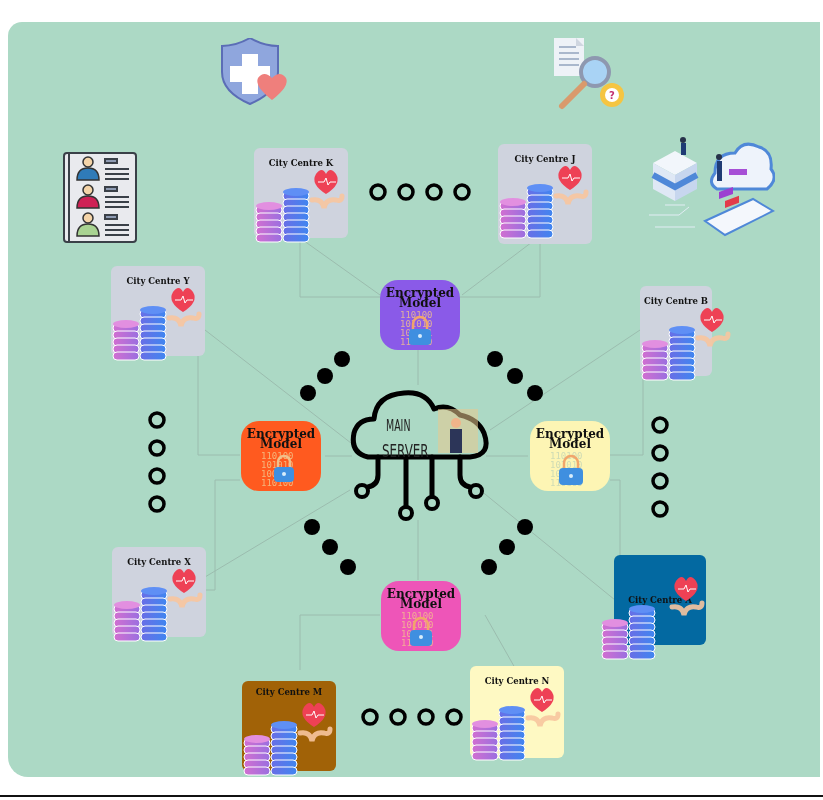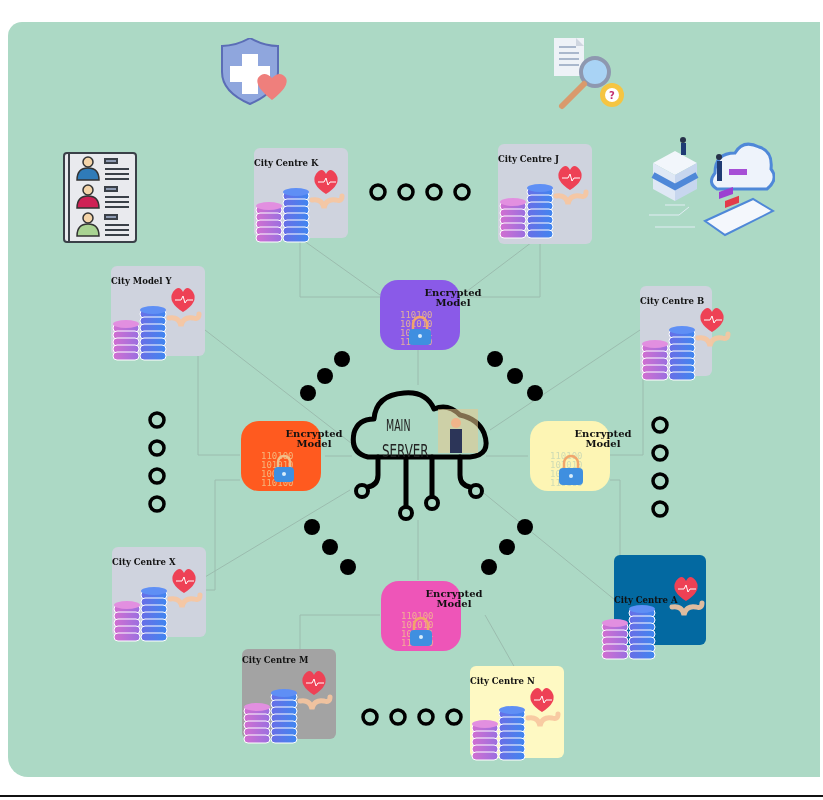--- a/index.html
+++ b/index.html
@@ -1,24 +1,24 @@
 <!DOCTYPE html>
 <html><head>
 <meta charset="utf-8">
 <style>
   html,body{margin:0;padding:0;background:#fff;}
   body{width:823px;height:800px;position:relative;overflow:hidden;font-family:"DejaVu Serif",serif;}
   .panel{position:absolute;left:8px;top:22px;width:812px;height:755px;background:#acd9c5;border-radius:14px 0 0 20px;}
   .bottom-rule{position:absolute;left:0;top:795px;width:823px;height:2px;background:#111;}
   .links{position:absolute;left:0;top:0;width:823px;height:800px;pointer-events:none;}
   .city{position:absolute;width:94px;height:92px;background:#cfd3de;border-radius:6px;}
-  .city .title{position:absolute;left:0;top:10px;width:100%;font-weight:bold;font-size:8.5px;color:#111;}
+  .city .title{position:absolute;left:0;top:10px;width:100%;text-align:center;font-weight:bold;font-size:8.5px;color:#111;}
   .city svg{position:absolute;left:0;top:0;}
   .model{position:absolute;width:80px;height:70px;border-radius:18px;}
-  .model .mtitle{position:absolute;left:0;top:8px;width:100%;text-align:center;font-weight:bold;font-size:10px;line-height:10px;color:#111;margin-left:33px;}
+  .model .mtitle{position:absolute;left:0;top:8px;width:100%;text-align:center;font-weight:bold;font-size:12px;line-height:10px;color:#111;}
   .model svg{position:absolute;left:0;top:0;}
   .dots{position:absolute;}
   .icon{position:absolute;}
 </style>
 </head>
 <body>
 
 <div class="panel"></div>
 
 <svg class="links" viewBox="0 0 823 800">
@@ -327,21 +327,21 @@
         <ellipse cx="42" cy="44" rx="13" ry="4" fill="#5f8ff5"></ellipse>
       </g>
       <g>
         <path d="M58 46 q10 -2 12 8 q2 -10 12 -8 q6 2 6 -4" fill="none" stroke="#f7c59f" stroke-width="5" stroke-linecap="round" opacity="0.9" transform="translate(0,6)"></path>
         <path d="M70 48 q-16 -10 -10 -20 q6 -8 10 0 q4 -8 10 0 q6 10 -10 20z" fill="#ee4155" transform="translate(2,-2)"></path>
         <path d="M62 36 h6 l2 -4 l2 7 l2 -3 h6" fill="none" stroke="#fff" stroke-width="1" transform="translate(2,-2)"></path>
       </g>
     </svg>
   </div>
     <div class="city" style="left:111px;top:266px;width:94px;height:90px;background:#cfd3de;">
-    <div class="title" style="top:10px">City Model Y</div>
+    <div class="title" style="top:10px">City Centre Y</div>
     <svg width="94" height="110" viewBox="0 0 94 110" style="overflow:visible">
       <defs>
         <linearGradient id="gp2" x1="0" x2="1">
             <stop offset="0" stop-color="#d26fd0"></stop>
             <stop offset="1" stop-color="#9a6fe0"></stop>
           </linearGradient>
         <linearGradient id="gb2" x1="0" x2="1">
             <stop offset="0" stop-color="#6a6ee6"></stop>
             <stop offset="1" stop-color="#3f86f0"></stop>
           </linearGradient>
@@ -470,21 +470,21 @@
           <rect x="29" y="86" width="26" height="8" rx="4" fill="url(#gb5)" stroke="#fff" stroke-width="1"></rect>
         <ellipse cx="42" cy="44" rx="13" ry="4" fill="#5f8ff5"></ellipse>
       </g>
       <g>
         <path d="M58 46 q10 -2 12 8 q2 -10 12 -8 q6 2 6 -4" fill="none" stroke="#f7c59f" stroke-width="5" stroke-linecap="round" opacity="0.9" transform="translate(0,6)"></path>
         <path d="M70 48 q-16 -10 -10 -20 q6 -8 10 0 q4 -8 10 0 q6 10 -10 20z" fill="#ee4155" transform="translate(2,-2)"></path>
         <path d="M62 36 h6 l2 -4 l2 7 l2 -3 h6" fill="none" stroke="#fff" stroke-width="1" transform="translate(2,-2)"></path>
       </g>
     </svg>
   </div>
-    <div class="city" style="left:242px;top:649px;width:94px;height:90px;background:#a3a3a3;">
+    <div class="city" style="left:242px;top:681px;width:94px;height:90px;background:#a16207;">
     <div class="title" style="top:6px">City Centre M</div>
     <svg width="94" height="110" viewBox="0 0 94 110" style="overflow:visible">
       <defs>
         <linearGradient id="gp6" x1="0" x2="1">
             <stop offset="0" stop-color="#d26fd0"></stop>
             <stop offset="1" stop-color="#9a6fe0"></stop>
           </linearGradient>
         <linearGradient id="gb6" x1="0" x2="1">
             <stop offset="0" stop-color="#6a6ee6"></stop>
             <stop offset="1" stop-color="#3f86f0"></stop>

